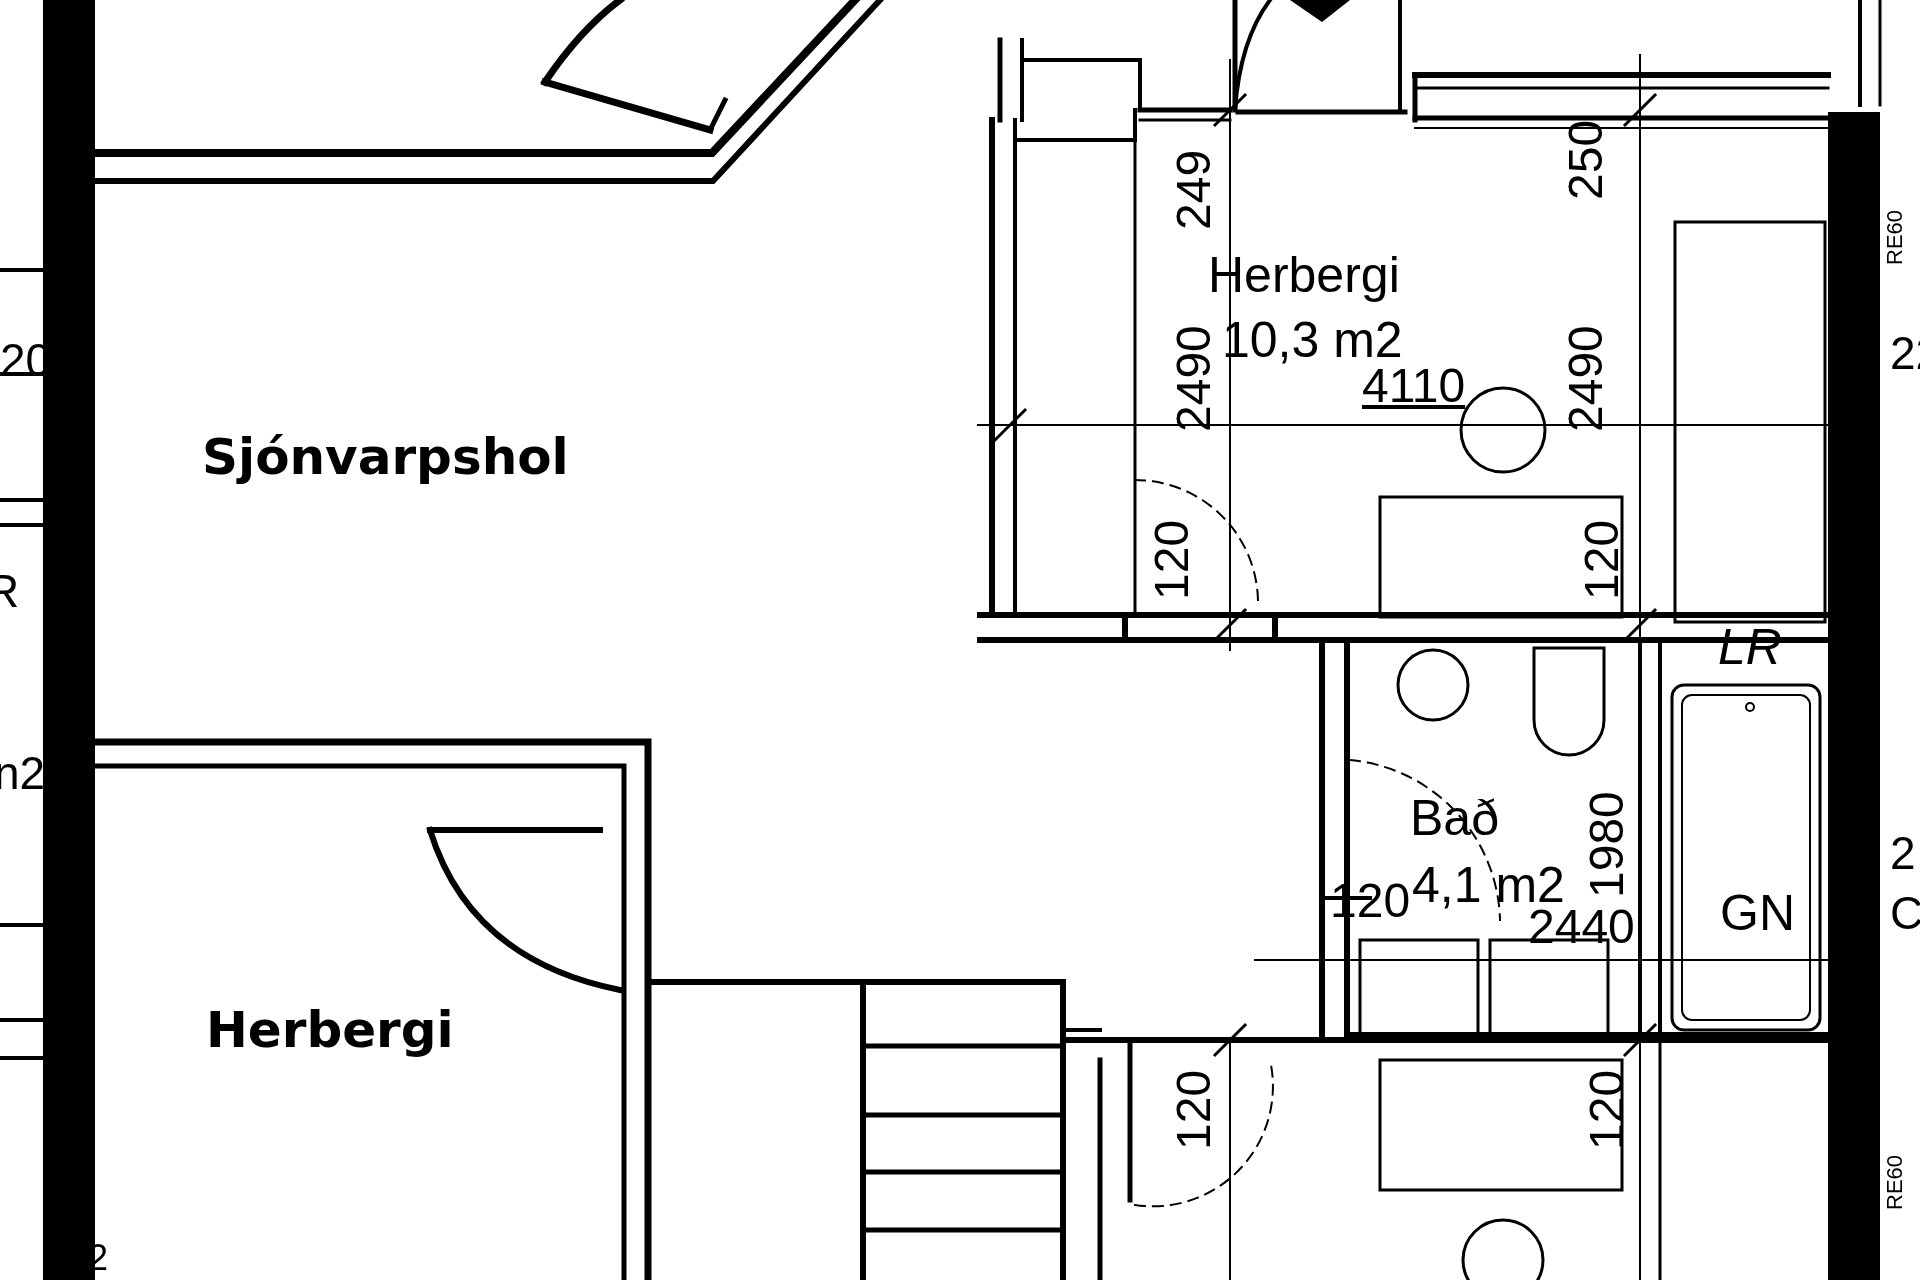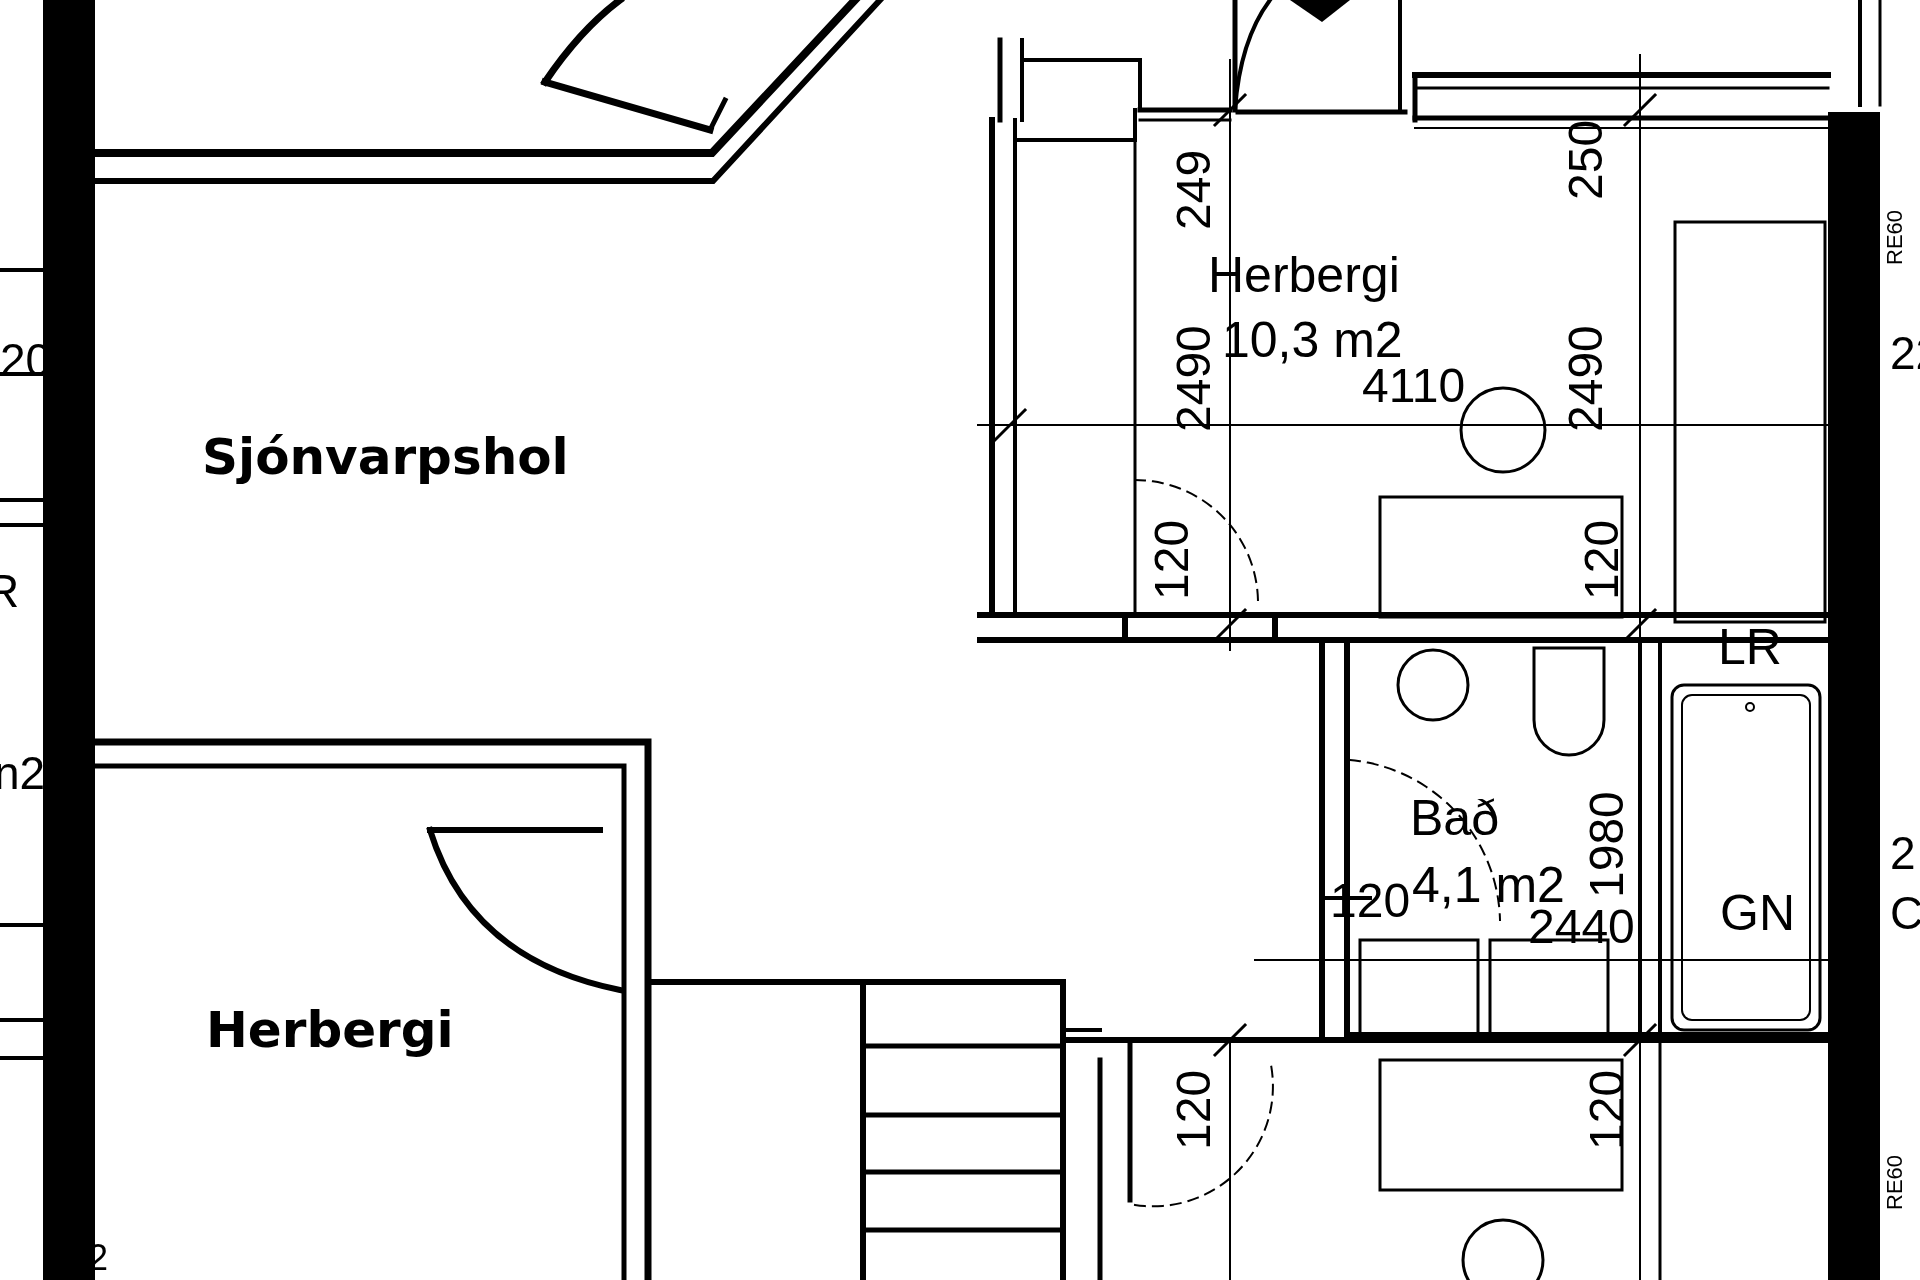--- a/index.html
+++ b/index.html
@@ -121,28 +121,28 @@
     <line x1="1215" y1="1055" x2="1245" y2="1025" stroke-width="3"></line>
     <line x1="1625" y1="1055" x2="1655" y2="1025" stroke-width="3"></line>
   </g>
 </svg>
 
 <div class="lbl big" style="left:202px; top:432px;">Sjónvarpshol</div>
 <div class="lbl big" style="left:206px; top:1005px;">Herbergi</div>
 
 <div class="lbl room" style="left:1208px; top:250px;">Herbergi</div>
 <div class="lbl room" style="left:1222px; top:315px;">10,3 m2</div>
-<div class="lbl dim" style="left:1362px; top:362px;">4110</div>
+<div class="lbl dim" style="left:1362px; top:362px;text-decoration:underline;">4110</div>
 
 <div class="lbl room" style="left:1410px; top:793px;">Bað</div>
 <div class="lbl room" style="left:1412px; top:860px;">4,1 m2</div>
 <div class="lbl dim" style="left:1528px; top:903px;">2440</div>
 
 <div class="lbl room" style="left:1720px; top:888px;">GN</div>
-<div class="lbl room" style="left:1718px; top:622px;">LR</div>
+<div class="lbl room" style="left:1718px; top:622px;font-style:italic;">LR</div>
 
 <div class="lbl dim rot" style="left:1170px; top:230px;">249</div>
 <div class="lbl dim rot" style="left:1562px; top:200px;">250</div>
 <div class="lbl dim rot" style="left:1170px; top:432px;">2490</div>
 <div class="lbl dim rot" style="left:1562px; top:432px;">2490</div>
 <div class="lbl dim rot" style="left:1148px; top:600px;">120</div>
 <div class="lbl dim rot" style="left:1578px; top:600px;">120</div>
 <div class="lbl dim" style="left:1330px; top:877px;">120</div>
 <div class="lbl dim rot" style="left:1583px; top:898px;">1980</div>
 <div class="lbl dim rot" style="left:1170px; top:1150px;">120</div>

